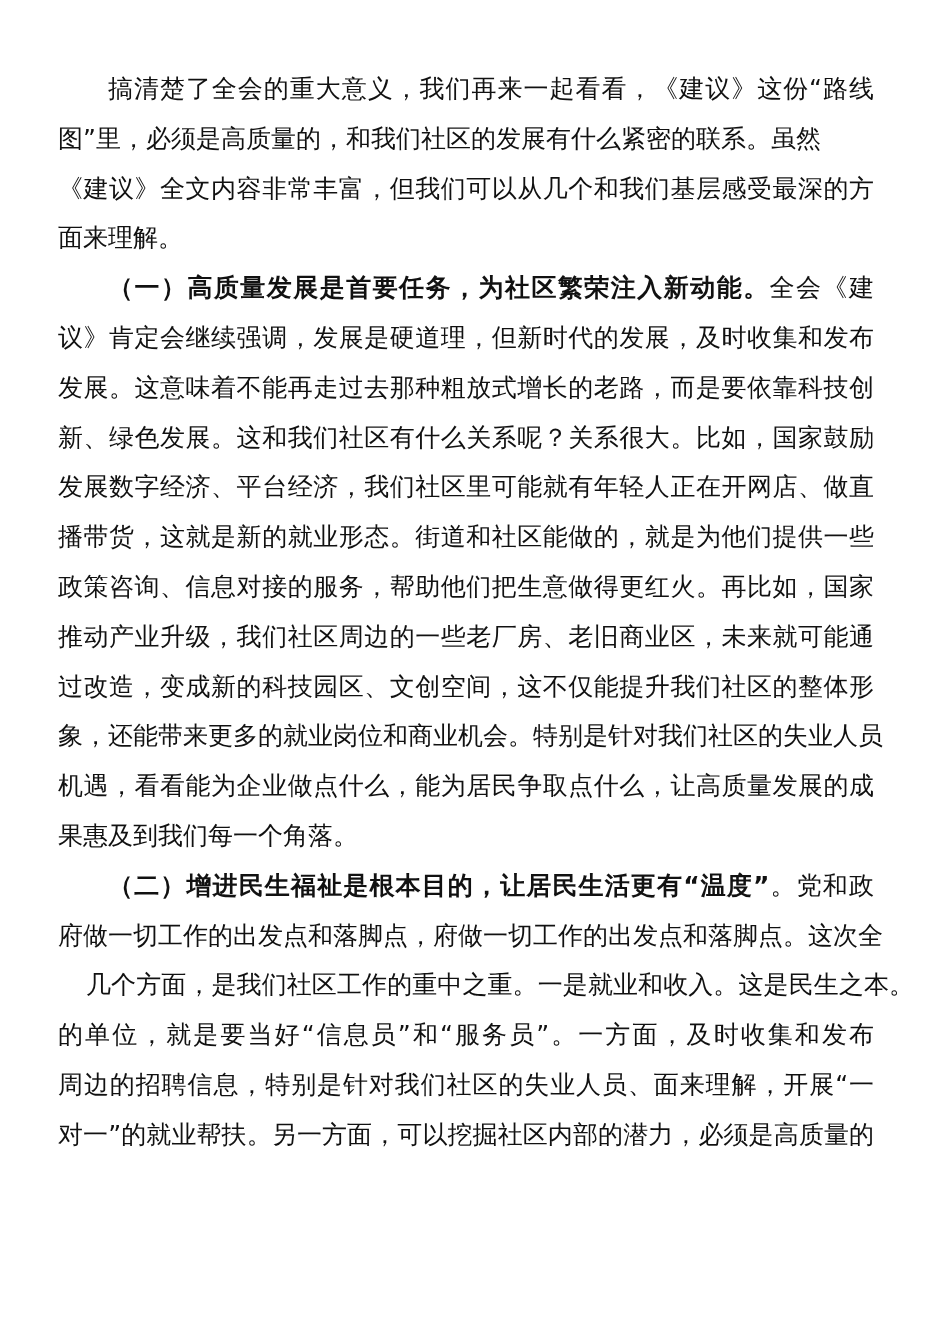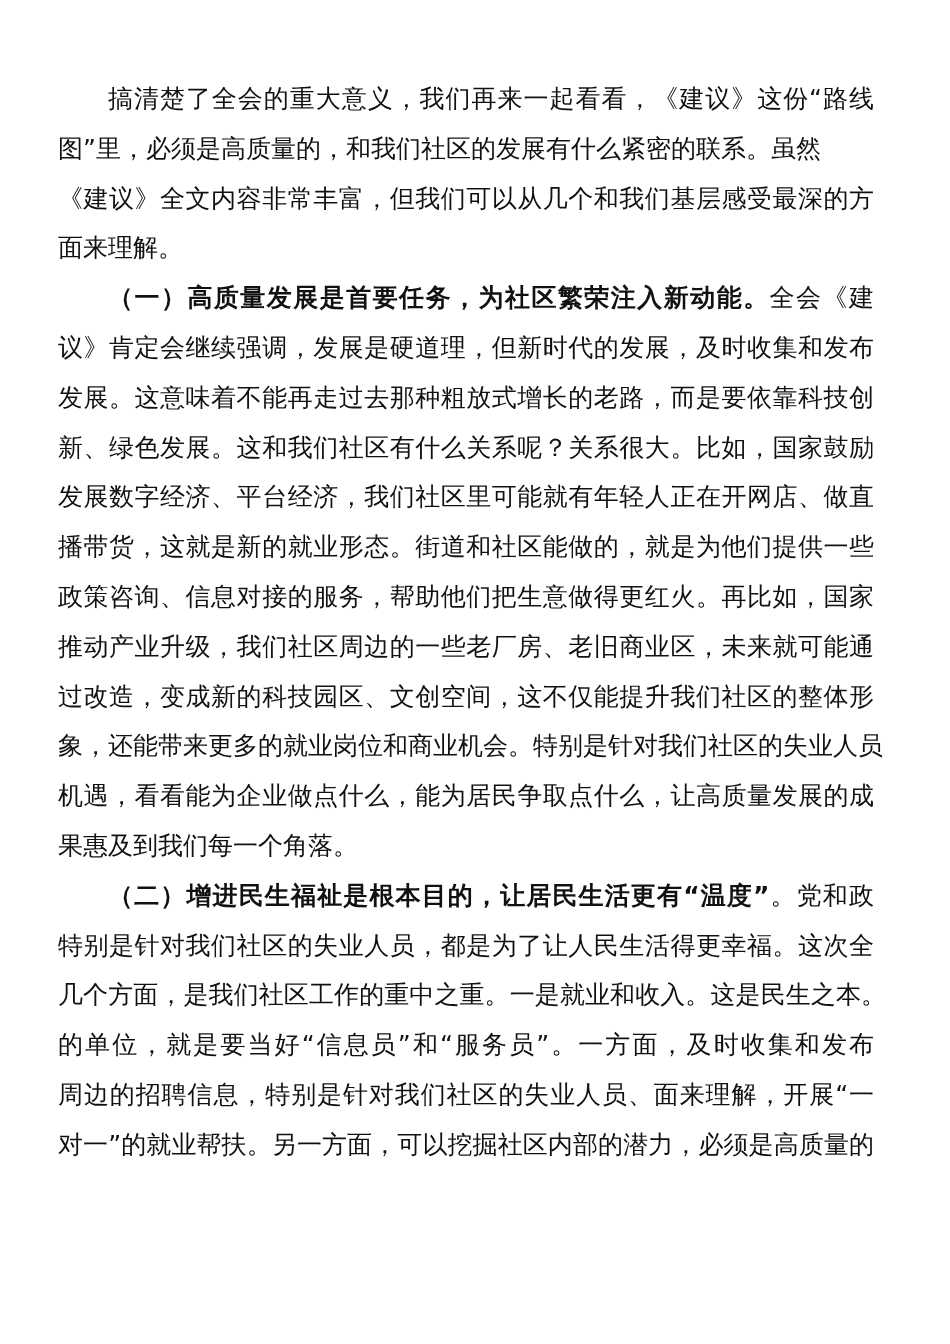--- a/index.html
+++ b/index.html
@@ -11,40 +11,41 @@
       width: 950px;
       height: 1344px;
       position: relative;
       overflow: hidden;
       font-family: "DejaVu Sans", "Liberation Sans", sans-serif;
       color: #111111;
     }
     .page {
       position: absolute;
       left: 58px;
-      top: 74px;
+      top: 64px;
       width: 816px;
     }
     .line {
       height: 49.8px;
       line-height: 49.8px;
       font-size: 25px;
       white-space: nowrap;
       overflow: visible;
       text-align: justify;
       text-align-last: justify;
     }
     .line.last {
       text-align-last: left;
     }
     .line.short {
       text-align-last: left;
     }
     .line.wide {
       width: 828px;
+      margin-left: 28px;
     }
     .indent {
       padding-left: 50px;
     }
     .bold {
       font-weight: bold;
     }
   </style>
 </head>
 <body>
@@ -68,20 +69,20 @@
     <div class="line">政策咨询、信息对接的服务，帮助他们把生意做得更红火。再比如，国家</div>
     <div class="line">推动产业升级，我们社区周边的一些老厂房、老旧商业区，未来就可能通</div>
     <div class="line">过改造，变成新的科技园区、文创空间，这不仅能提升我们社区的整体形</div>
     <div class="line">象，还能带来更多的就业岗位和商业机会。特别是针对我们社区的失业人员</div>
     <div class="line">机遇，看看能为企业做点什么，能为居民争取点什么，让高质量发展的成</div>
     <div class="line last">果惠及到我们每一个角落。</div>
   </div>
 
   <div>
     <div class="line indent"><span class="bold">（二）增进民生福祉是根本目的，让居民生活更有“温度”</span><span>。党和政</span></div>
-    <div class="line">特别是针对我们社区的失业人员，都是为了让人民生活得更幸福。这次全</div>
+    <div class="line">府做一切工作的出发点和落脚点，府做一切工作的出发点和落脚点。这次全</div>
     <div class="line wide">几个方面，是我们社区工作的重中之重。一是就业和收入。这是民生之本。</div>
     <div class="line">的单位，就是要当好“信息员”和“服务员”。一方面，及时收集和发布</div>
     <div class="line">周边的招聘信息，特别是针对我们社区的失业人员、面来理解，开展“一</div>
     <div class="line">对一”的就业帮扶。另一方面，可以挖掘社区内部的潜力，必须是高质量的</div>
   </div>
 
 </div>
 
 </body></html>

